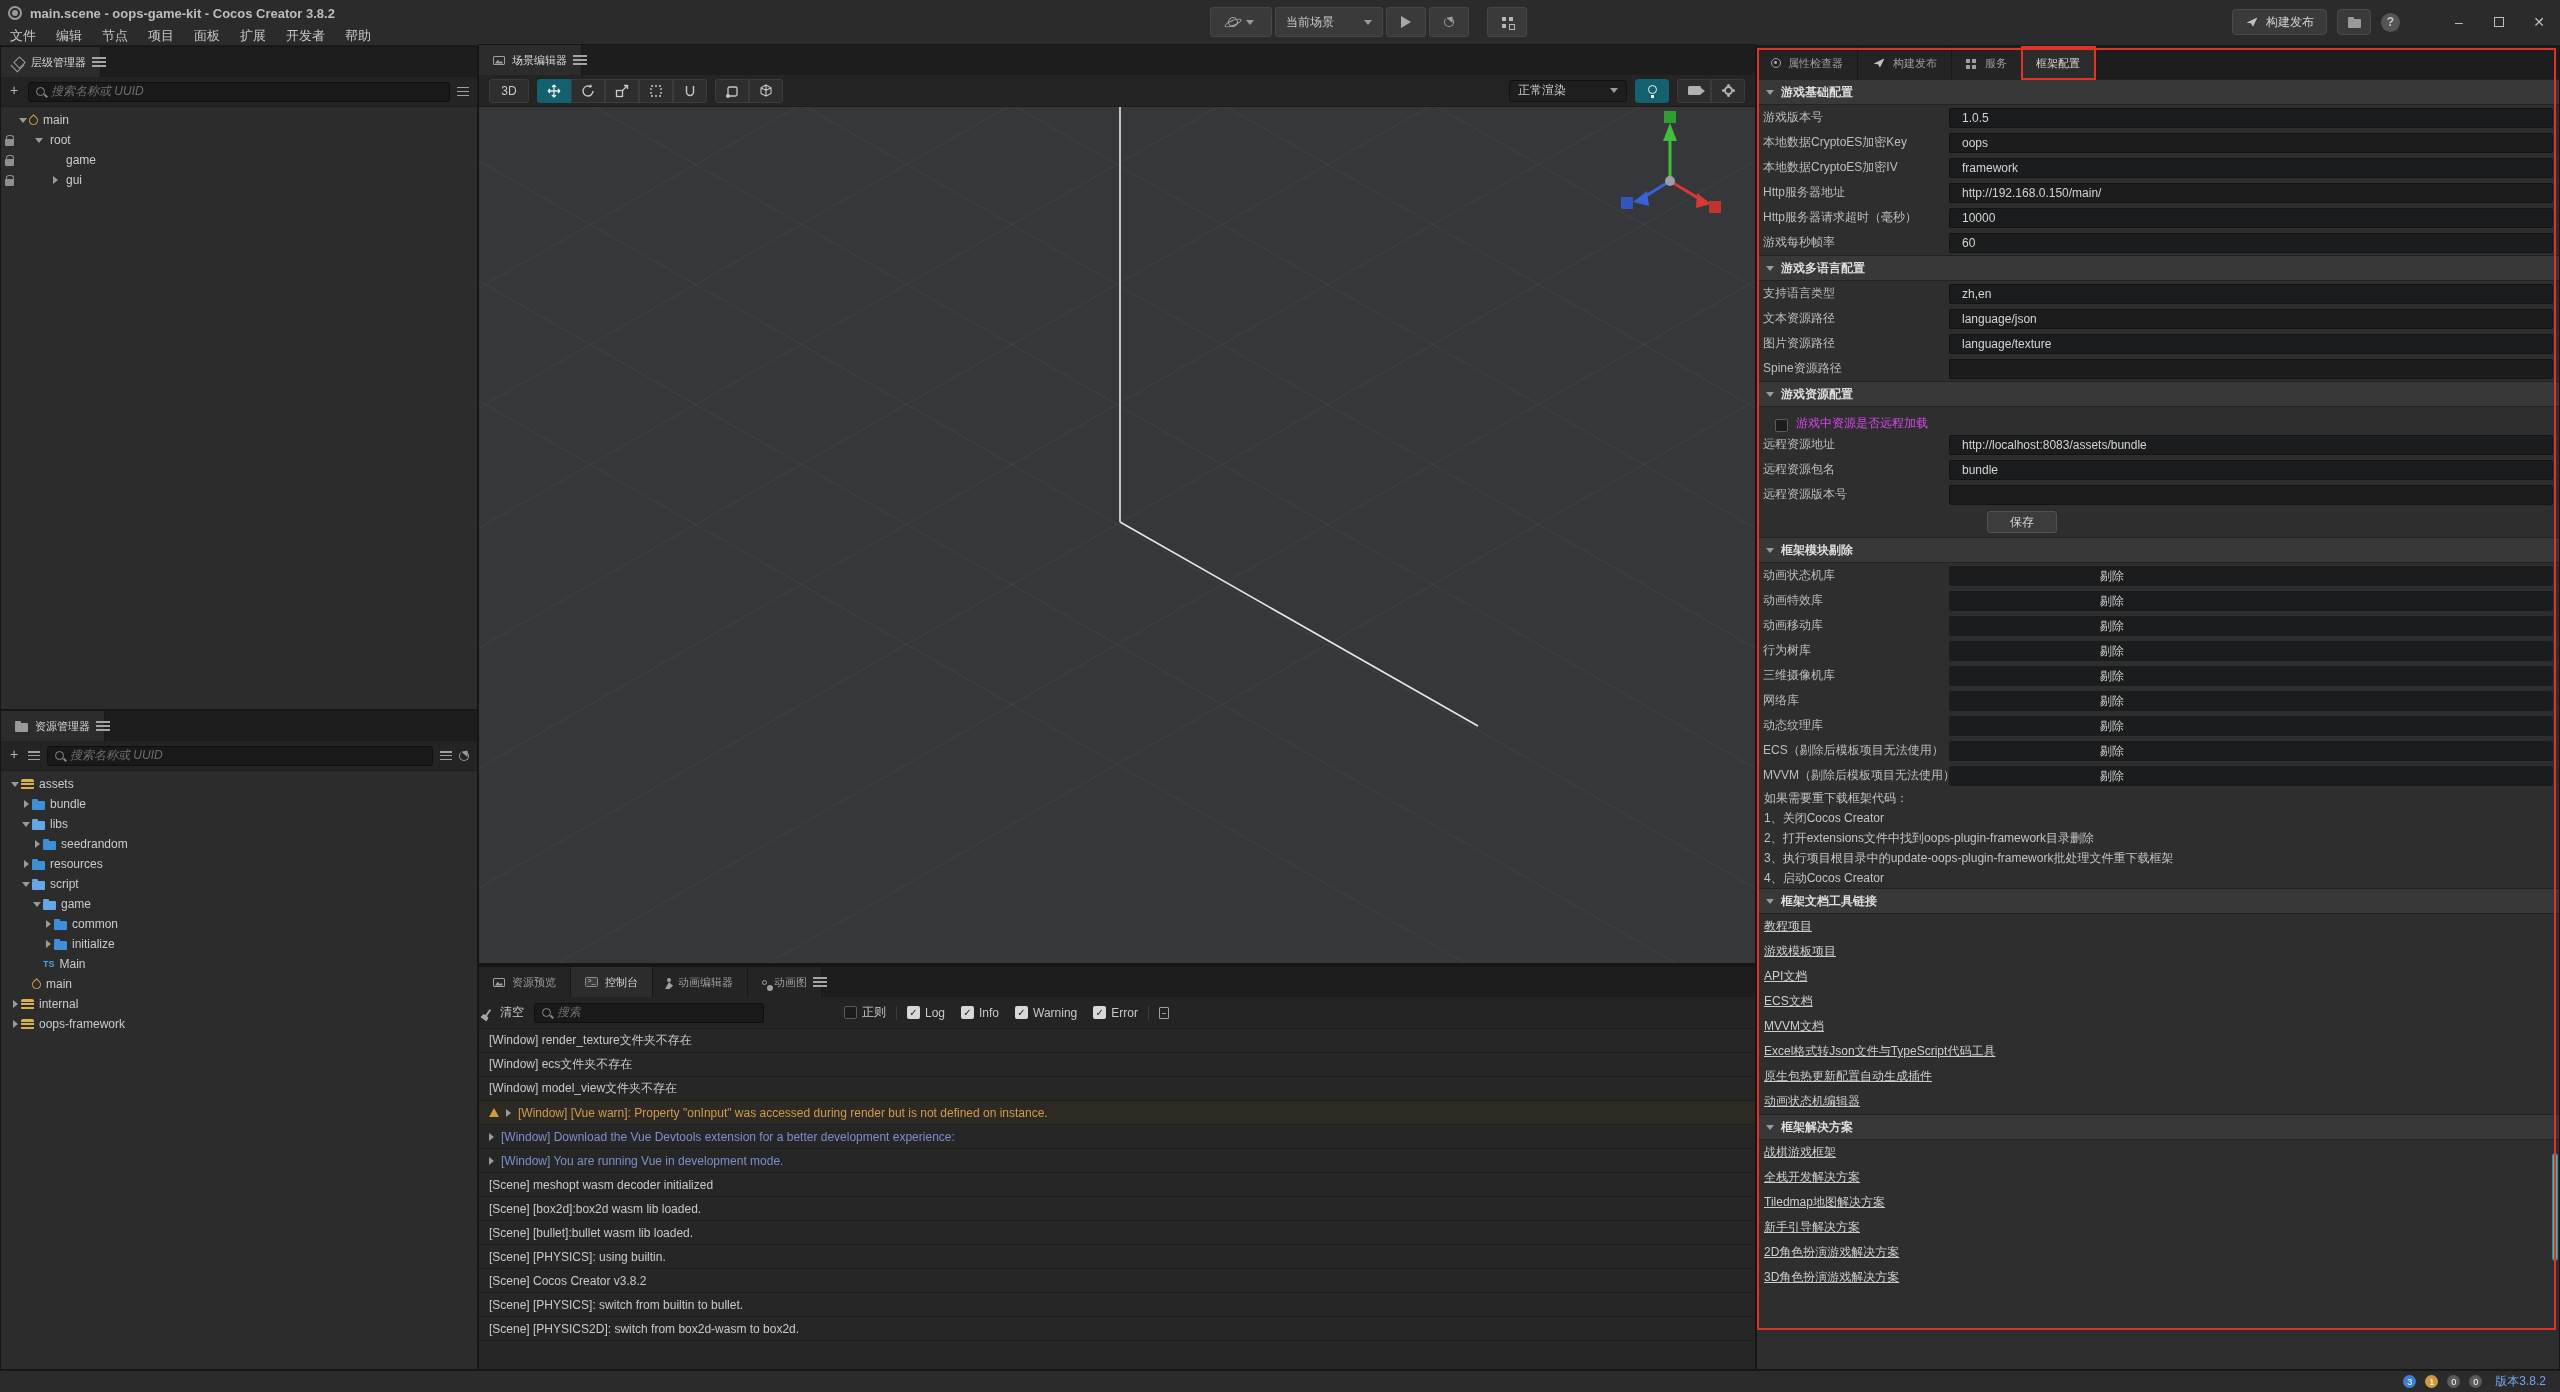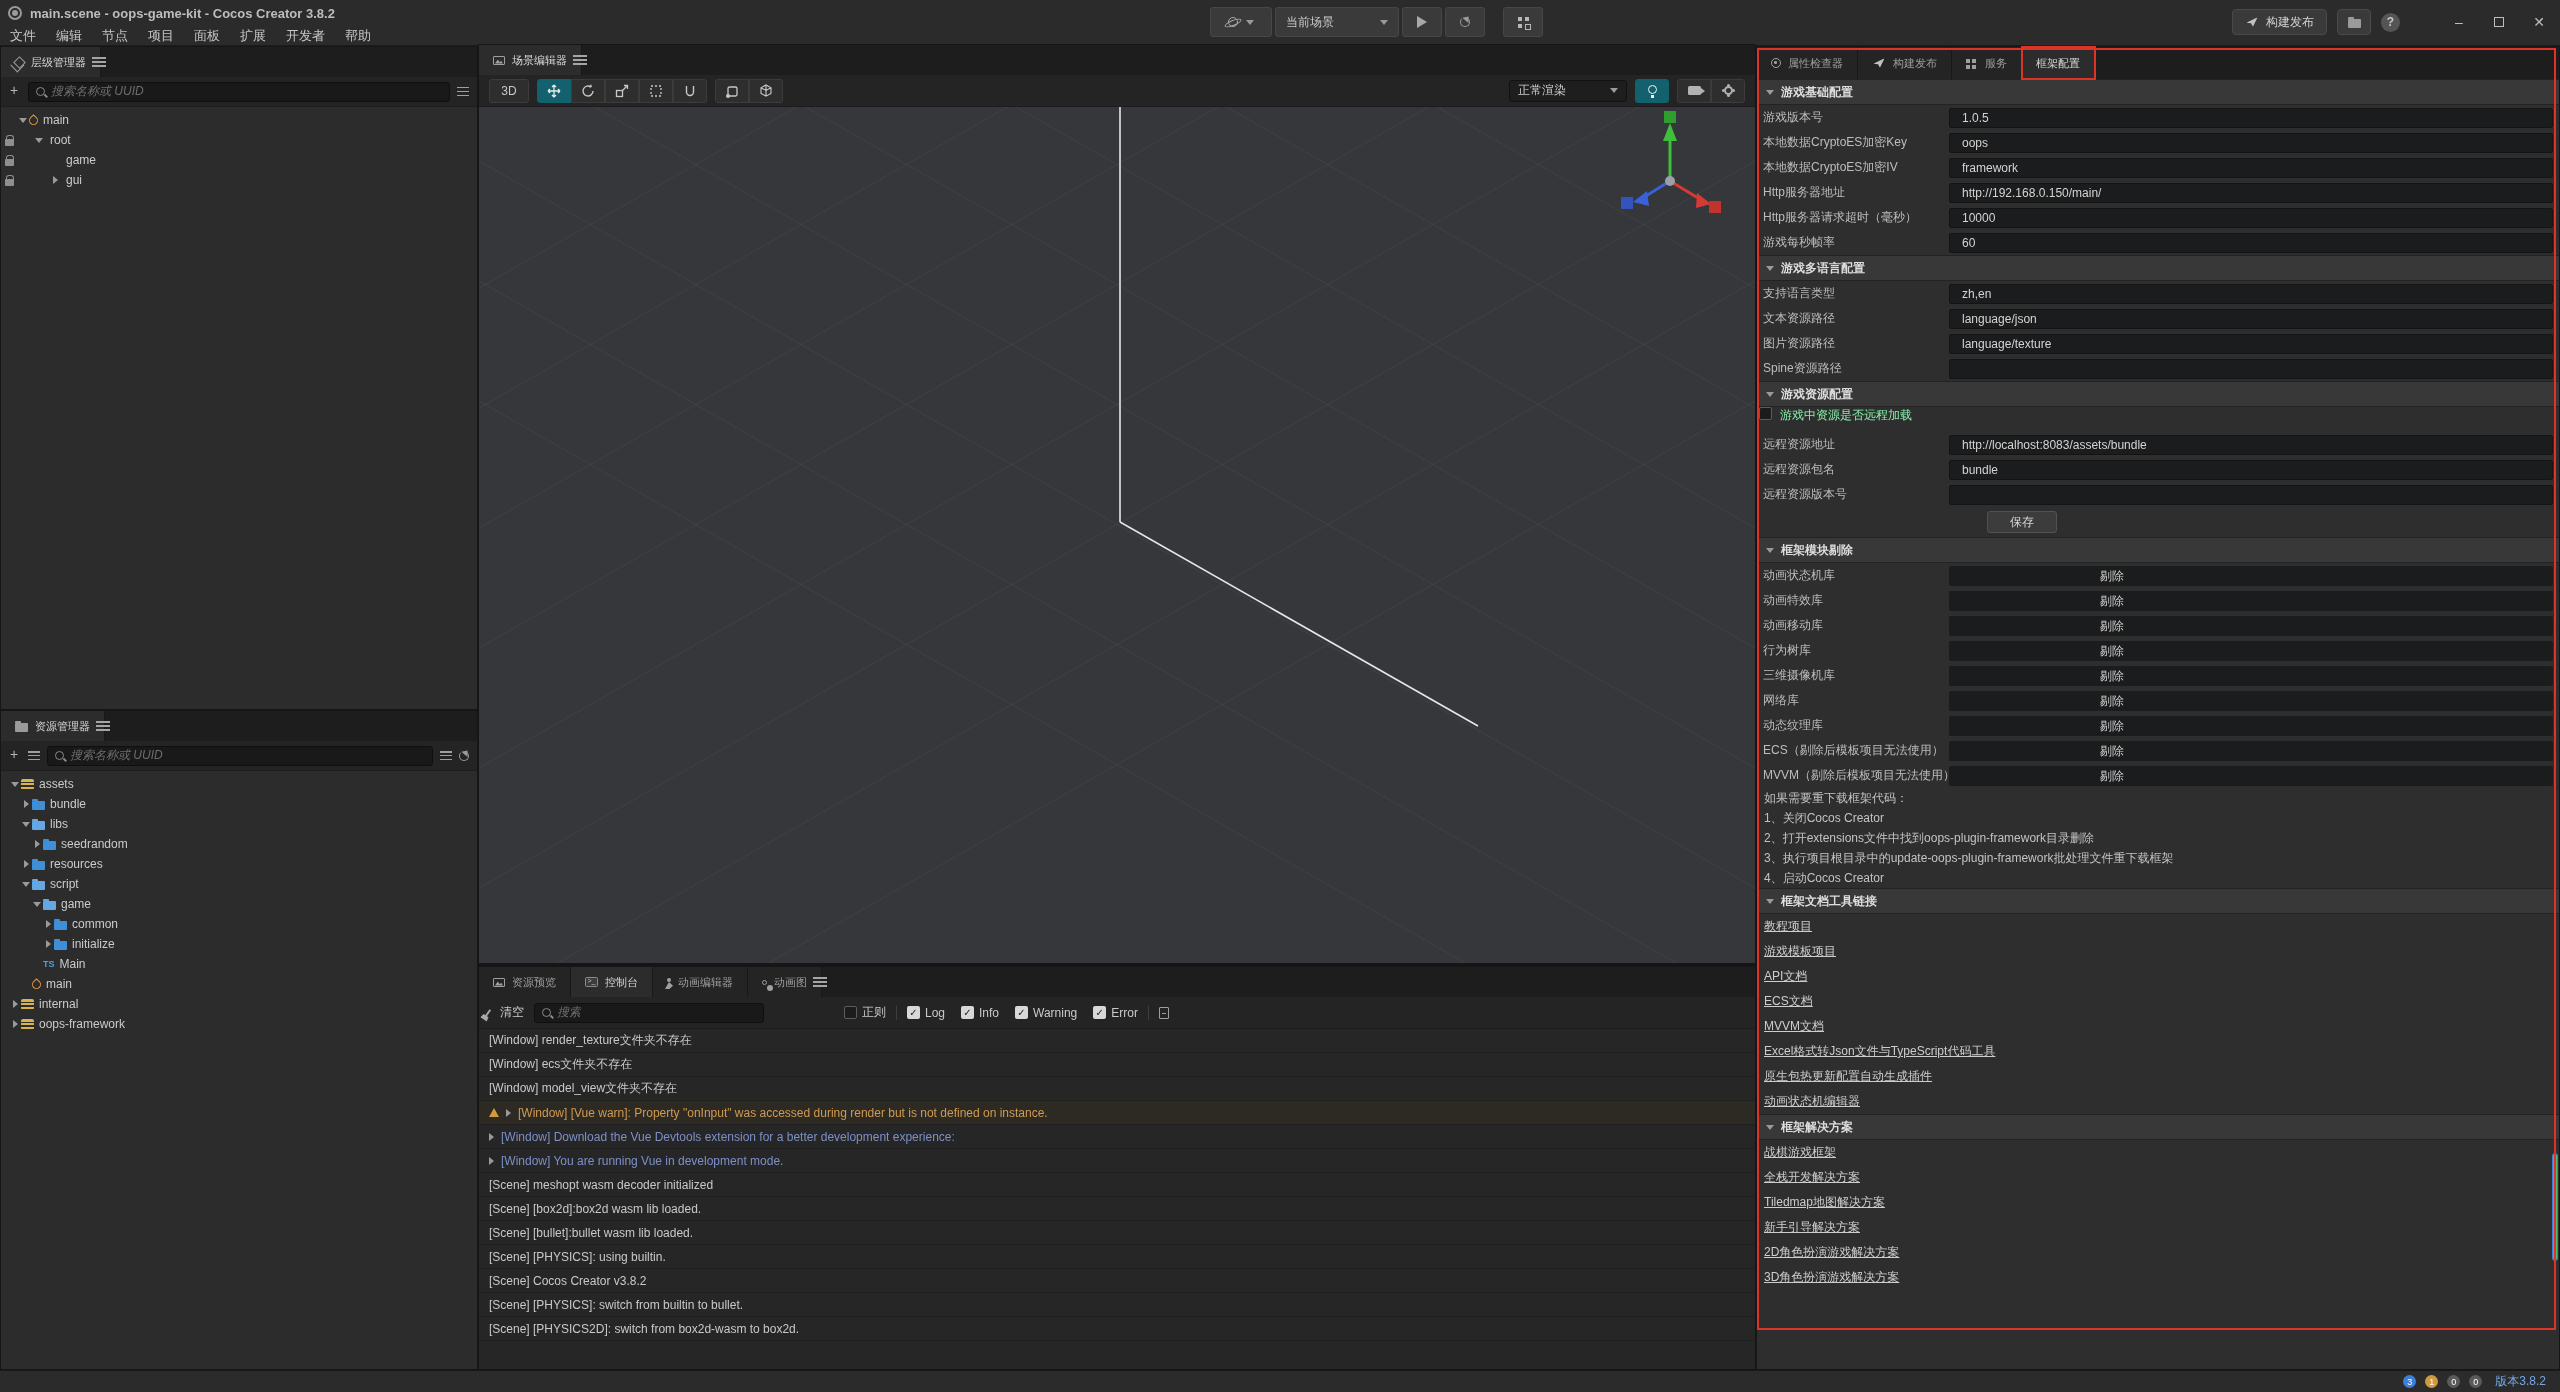--- a/index.html
+++ b/index.html
@@ -115,21 +115,21 @@
   .flt { display:flex; align-items:center; gap:5px; font-size:12px; color:#c9c9c9; }
 
   
   .insp-body { flex:1; background:#2e2e2e; overflow:hidden; font-size:12px; position:relative; }
   .sec-h { height:26px; background:#383838; border-top:1px solid #232323; border-bottom:1px solid #232323; display:flex; align-items:center; gap:7px; padding:0 9px; color:#dedede; font-weight:bold; }
   .frow { height:25px; display:flex; align-items:center; padding:0 6px; }
   .frow .lbl { width:186px; flex:none; color:#bdbdbd; white-space:nowrap; overflow:hidden; }
   .frow .val { flex:1; height:20px; background:#1b1c1d; border:1px solid #141414; border-radius:2px; display:flex; align-items:center; padding:0 12px; color:#d4d4d4; white-space:nowrap; overflow:hidden; }
   .frow .strip { flex:1; height:20px; background:#1b1c1d; border-radius:2px; position:relative; }
   .strip b { position:absolute; left:27%; transform:translateX(-50%); top:0; line-height:20px; color:#cfcfcf; font-weight:normal; }
-  .cbrow { height:25px; display:flex; align-items:flex-start; gap:8px; padding:0 2px; color:#86efac; }
+  .cbrow { height:25px; display:flex; align-items:flex-end; gap:8px; padding:0 18px; color:#d946ef; }
   .note { height:20px; line-height:20px; padding:0 7px; color:#c3c3c3; white-space:nowrap; overflow:hidden; }
   .linkrow { height:25px; display:flex; align-items:center; padding:0 7px; }
   .linkrow span { color:#cdcdcd; text-decoration:underline; }
   .saverow { height:30px; display:flex; align-items:center; }
   .save-btn { margin-left:230px; width:70px; height:22px; background:#3c3c3c; border:1px solid #525252; border-radius:3px; color:#d6d6d6; font-size:12px; display:flex; align-items:center; justify-content:center; }
   #red-box { position:absolute; left:1757px; top:48px; width:799px; height:1282px; border:2px solid #e03327; z-index:40; pointer-events:none; }
   .scroll-thumb { position:absolute; right:1px; top:1074px; width:6px; height:108px; background:#4bbd6b; border:1px solid #3a7bd5; border-radius:3px; }
 
   
   .statusbar { position:absolute; left:0; top:1370px; width:2560px; height:22px; background:#2b2b2b; border-top:1px solid #191919; display:flex; align-items:center; justify-content:flex-end; gap:9px; padding-right:14px; }
@@ -157,21 +157,21 @@
       <div class="mitem">扩展</div>
       <div class="mitem">开发者</div>
       <div class="mitem">帮助</div>
     </div>
 
   <div class="tc-toolbar">
     <div class="tc-btn" style="width:62px;">
       <span class="i i-planet"></span>
       <span class="i chev-d"></span>
     </div>
-    <div class="tc-btn" style="width:124px; justify-content:space-between;">
+    <div class="tc-btn" style="width:108px; justify-content:space-between;">
       <span>当前场景</span>
       <span class="i chev-d"></span>
     </div>
     <div class="tc-btn" style="width:40px;">
         <span class="i i-play"></span>
       </div>
     <div class="tc-btn" style="width:40px;">
         <span class="i i-refresh"></span>
       </div>
     <div style="width:12px;"></div>

